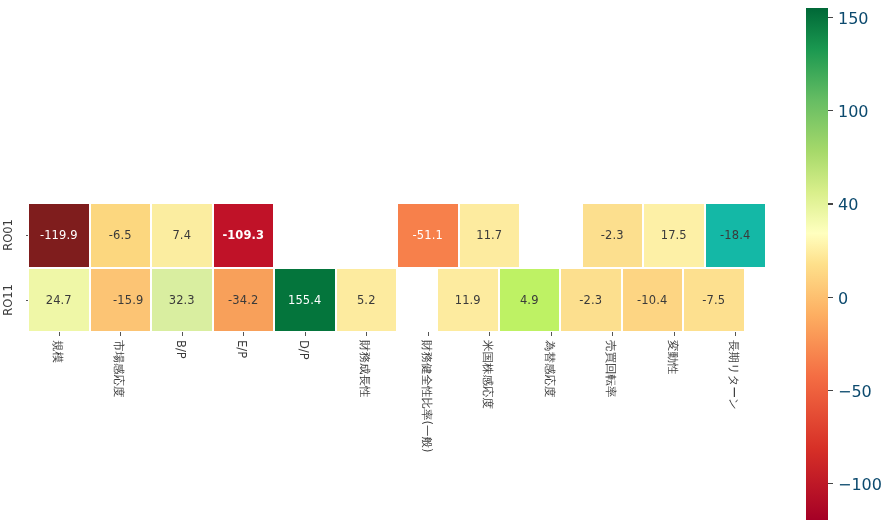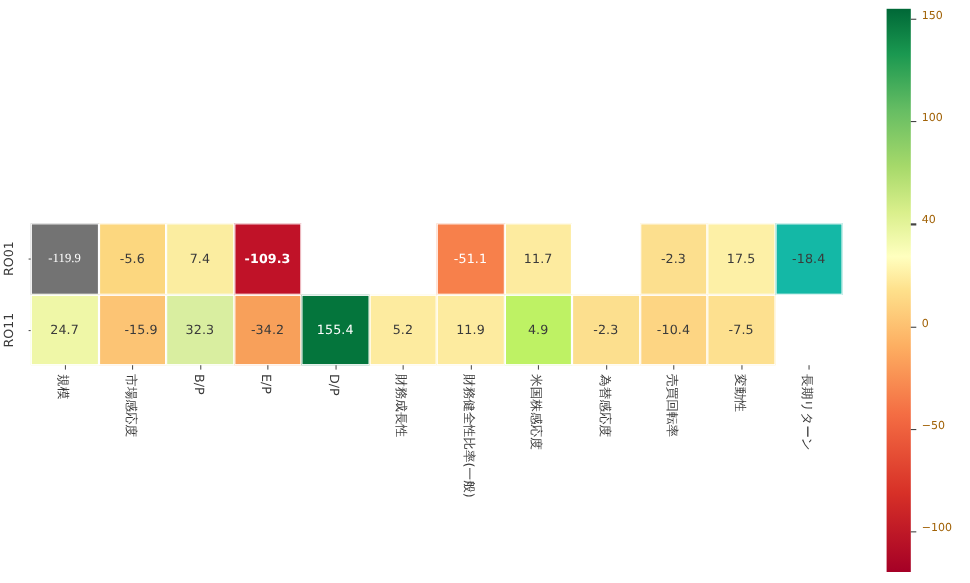--- a/index.html
+++ b/index.html
@@ -156,22 +156,22 @@
     position: absolute;
     left: 0; top: 0;
     width: 5px;
     height: 1.2px;
     background: #444;
   }
   .cbtick .cb-text {
     position: absolute;
     left: 10px;
     top: -8px;
-    font-size: 10px;
-    color: #a16207;
+    font-size: 16px;
+    color: #0c4a6e;
     white-space: nowrap;
   }
 </style>
 </head>
 <body>
 
 <div id="figure">
 
   <div>
     <div class="ytick" style="top:203px;">
@@ -179,41 +179,41 @@
       <i class="tickmark"></i>
     </div>
     <div class="ytick" style="top:267.5px;">
       <span>RO11</span>
       <i class="tickmark"></i>
     </div>
   </div>
 
   <div id="plot-area">
     <div class="hm-row" id="row-0">
-        <div class="hm-cell light-text" style="background: #737373; font-family: Liberation Serif, serif;">-119.9</div>
-        <div class="hm-cell" style="background: rgb(252, 215, 127);">-5.6</div>
+        <div class="hm-cell light-text" style="background: #7f1d1d;">-119.9</div>
+        <div class="hm-cell" style="background: rgb(252, 215, 127);">-6.5</div>
         <div class="hm-cell" style="background: rgb(251, 237, 160);">7.4</div>
         <div class="hm-cell light-text" style="background: rgb(192, 18, 40); font-weight: bold;">-109.3</div>
         <div class="hm-cell empty"></div>
         <div class="hm-cell empty"></div>
         <div class="hm-cell light-text" style="background: rgb(247, 128, 75);">-51.1</div>
         <div class="hm-cell" style="background: rgb(253, 235, 159);">11.7</div>
         <div class="hm-cell empty"></div>
         <div class="hm-cell" style="background: rgb(252, 223, 142);">-2.3</div>
         <div class="hm-cell" style="background: rgb(253, 240, 166);">17.5</div>
         <div class="hm-cell" style="background: #14b8a6;">-18.4</div>
       </div>
     <div class="hm-row" id="row-1">
         <div class="hm-cell" style="background: rgb(239, 247, 167);">24.7</div>
         <div class="hm-cell" style="background: rgb(252, 196, 116); padding-left: 16px;">-15.9</div>
         <div class="hm-cell" style="background: rgb(217, 238, 160);">32.3</div>
         <div class="hm-cell" style="background: rgb(248, 160, 90);">-34.2</div>
         <div class="hm-cell light-text" style="background: rgb(4, 117, 60);">155.4</div>
         <div class="hm-cell" style="background: rgb(253, 235, 159);">5.2</div>
-        <div class="hm-cell" style="background: rgb(253, 235, 159);">11.9</div>
+        <div class="hm-cell" style="background: rgb(253, 235, 159); margin-left: 40px;">11.9</div>
         <div class="hm-cell" style="background: #bef264;">4.9</div>
         <div class="hm-cell" style="background: rgb(252, 223, 142);">-2.3</div>
         <div class="hm-cell" style="background: rgb(253, 213, 131);">-10.4</div>
         <div class="hm-cell" style="background: rgb(253, 224, 143);">-7.5</div>
       </div>
   </div>
 
   <div id="xticks">
       <div class="xtick" style="left: 0px;">
         <i class="tickmark"></i>

